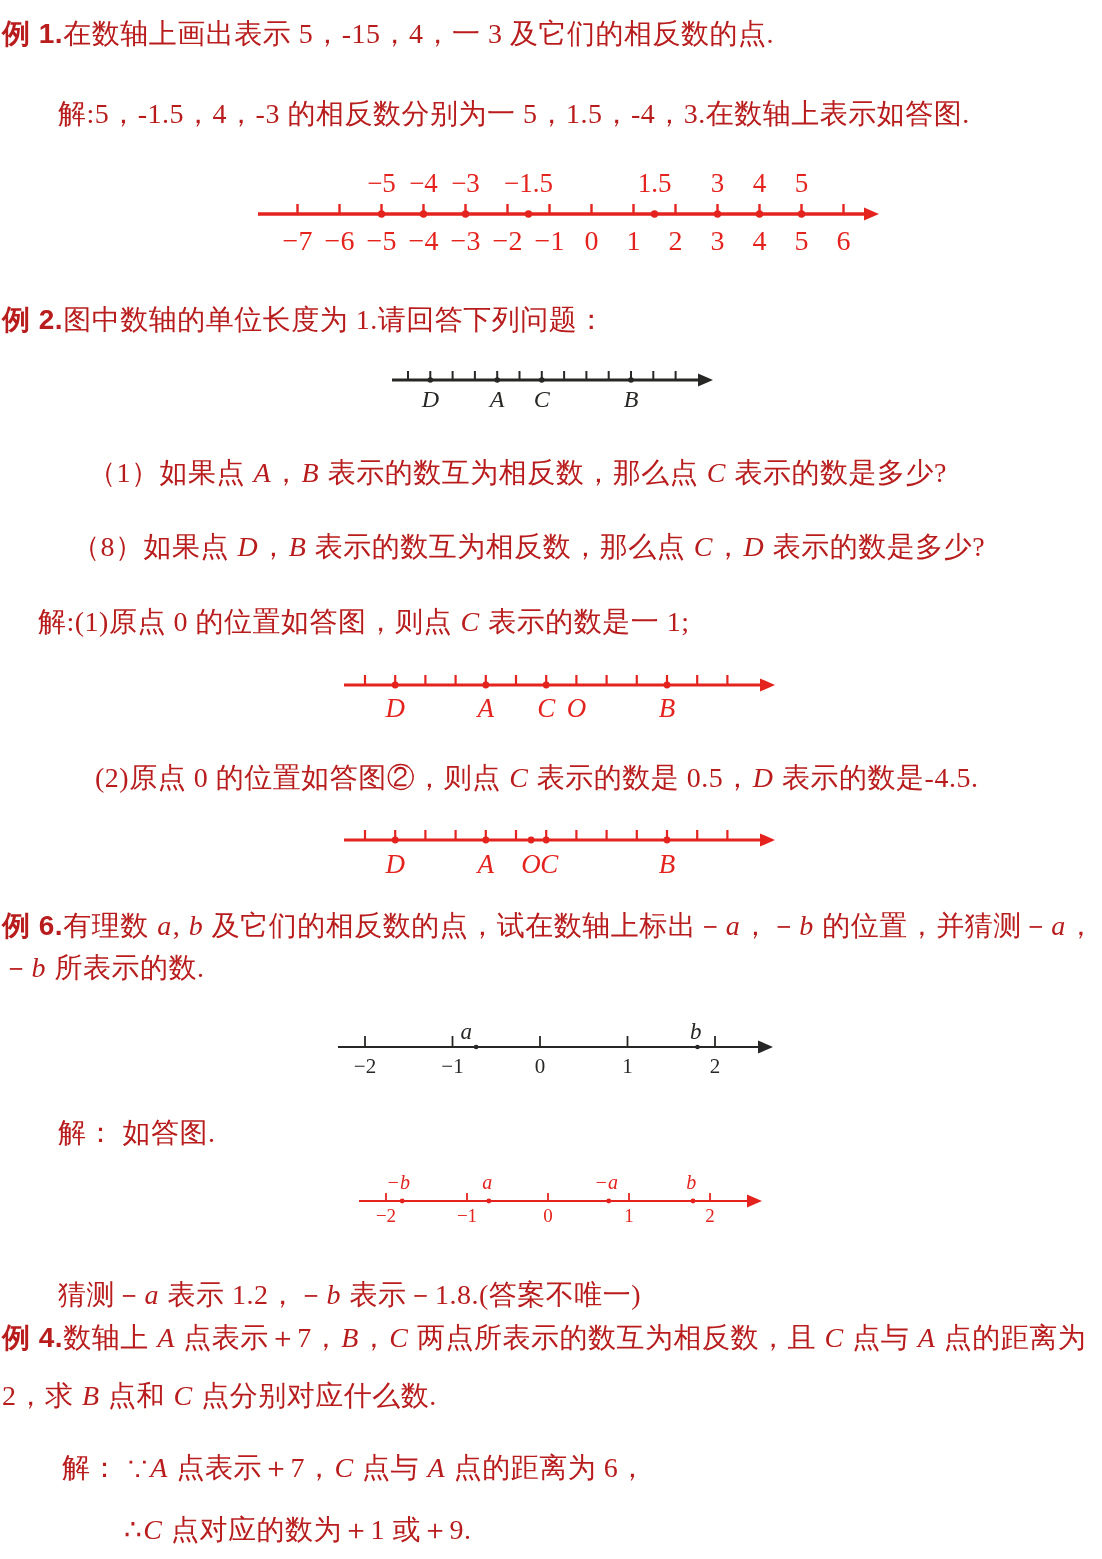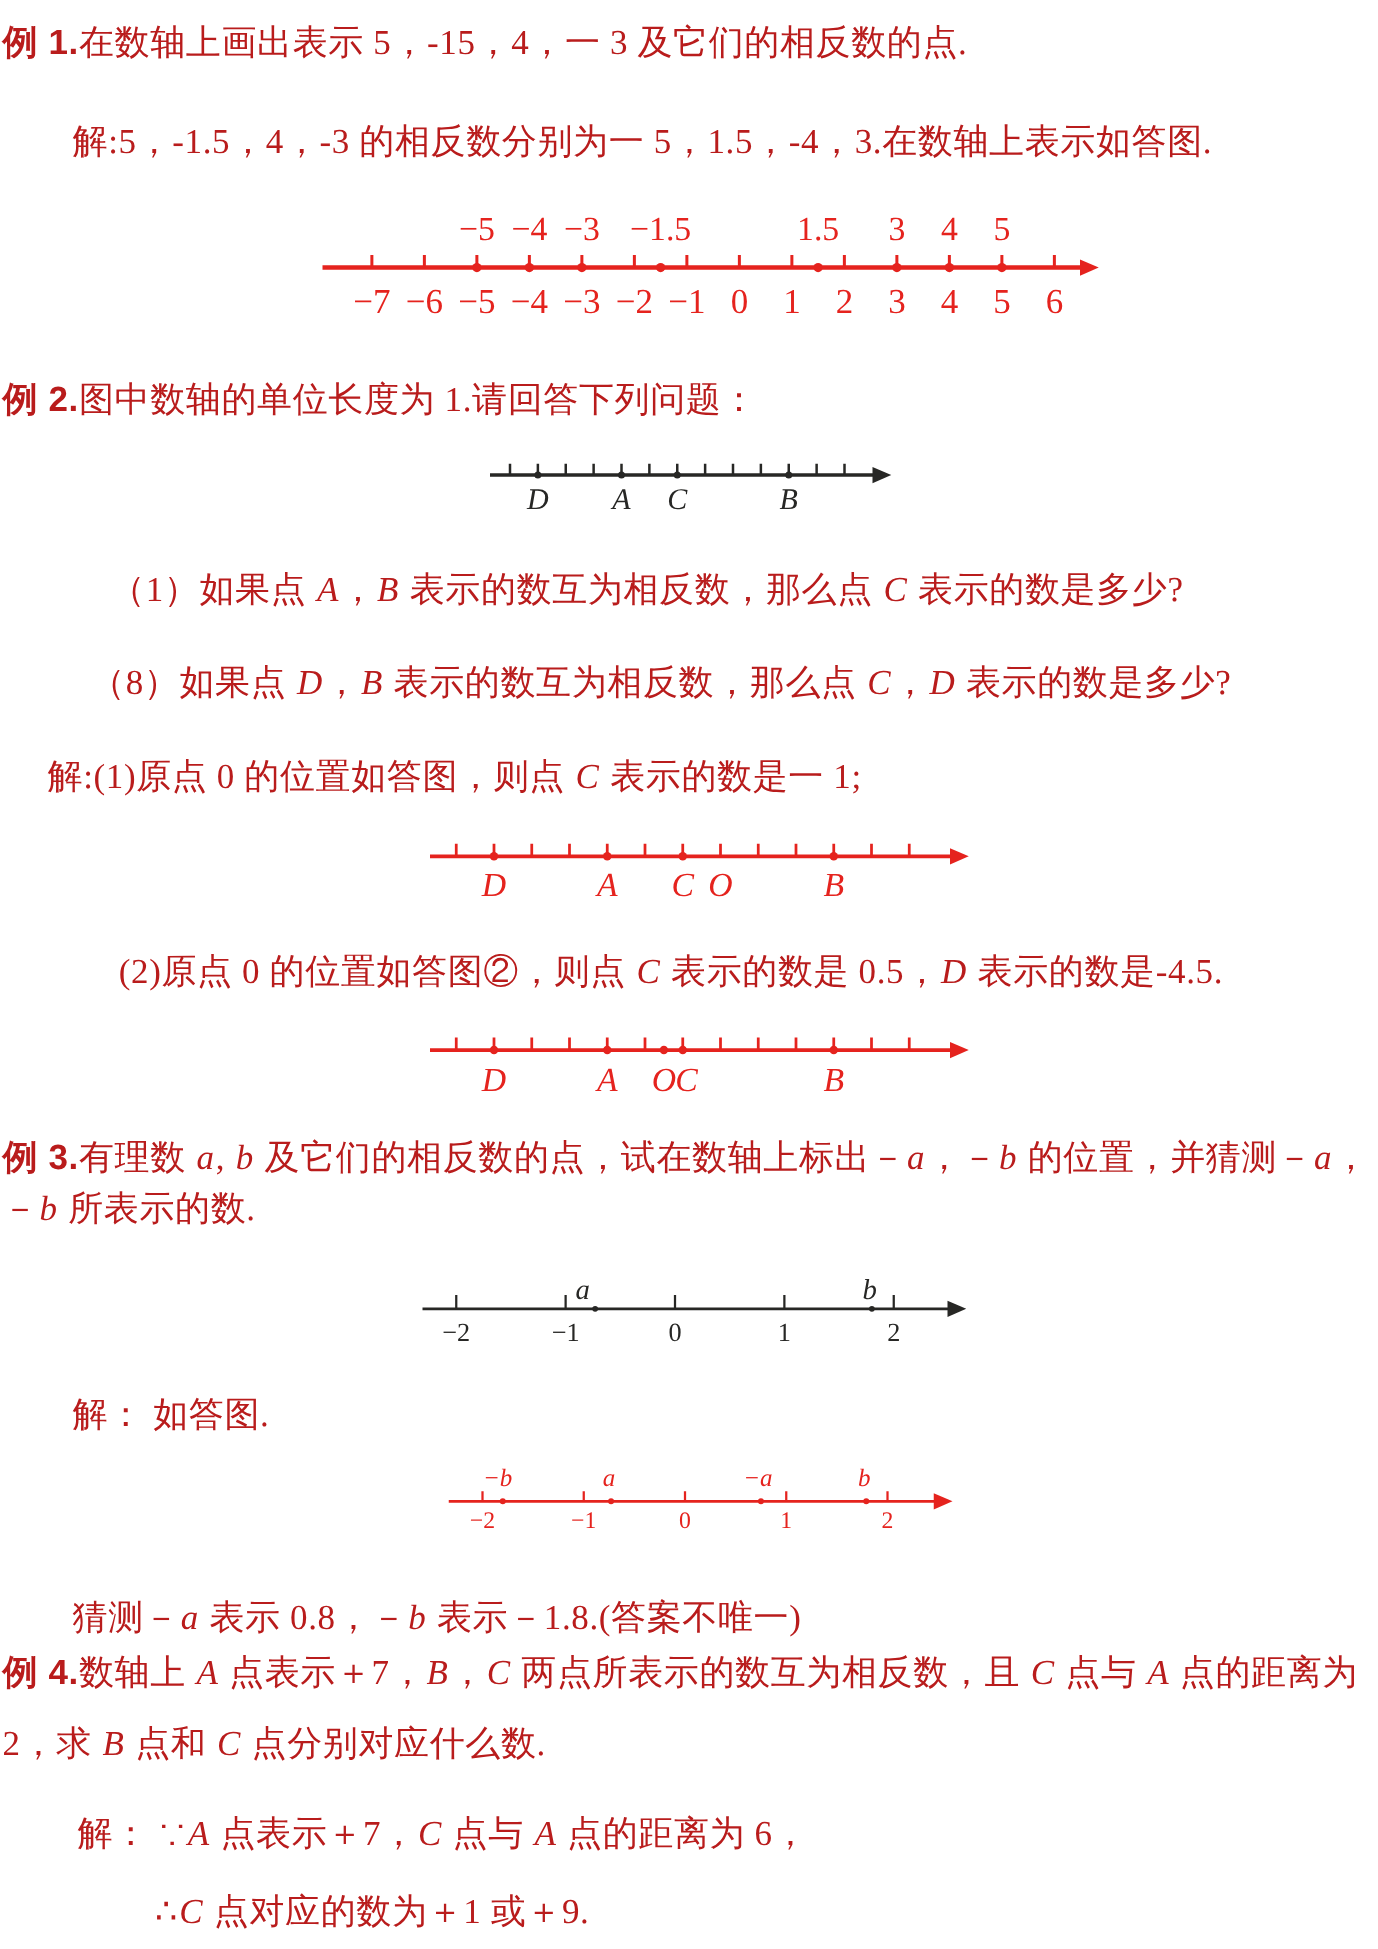--- a/index.html
+++ b/index.html
@@ -144,21 +144,21 @@
       <circle cx="189.1" cy="25" r="3.4" fill="#e5231e"></circle>
       <circle cx="204.2" cy="25" r="3.4" fill="#e5231e"></circle>
       <circle cx="325" cy="25" r="3.4" fill="#e5231e"></circle>
       <text x="53.2" y="58" text-anchor="middle" font-size="27" fill="#e5231e" font-style="italic">D</text>
       <text x="143.8" y="58" text-anchor="middle" font-size="27" fill="#e5231e" font-style="italic">A</text>
       <text x="189.1" y="58" text-anchor="middle" font-size="27" fill="#e5231e" font-style="italic">O</text>
       <text x="207.22" y="58" text-anchor="middle" font-size="27" fill="#e5231e" font-style="italic">C</text>
       <text x="325" y="58" text-anchor="middle" font-size="27" fill="#e5231e" font-style="italic">B</text>
     </svg></div>
 
-<div class="tline" style="left:2px;top:908px"><span class="seg-b">例 3.</span><span>有理数 </span><span class="seg-i">a</span><span>, </span><span class="seg-i">b</span><span> 及它们的相反数的点，试在数轴上标出－</span><span class="seg-i">a</span><span>，－</span><span class="seg-i">b</span><span> 的位置，并猜测－</span><span class="seg-i">a</span><span>，</span></div>
+<div class="tline" style="left:2px;top:908px"><span class="seg-b">例 6.</span><span>有理数 </span><span class="seg-i">a</span><span>, </span><span class="seg-i">b</span><span> 及它们的相反数的点，试在数轴上标出－</span><span class="seg-i">a</span><span>，－</span><span class="seg-i">b</span><span> 的位置，并猜测－</span><span class="seg-i">a</span><span>，</span></div>
 <div class="tline" style="left:2px;top:950px"><span>－</span><span class="seg-i">b</span><span> 所表示的数.</span></div>
 <div class="fig" style="left: 336px; top: 1014px;"><svg width="446" height="64">
       <line x1="2" y1="33" x2="424" y2="33" stroke="#272725" stroke-width="2.2"></line>
       <polygon points="437,33 422,26.5 422,39.5" fill="#272725"></polygon>
       <line x1="29" y1="22" x2="29" y2="33" stroke="#272725" stroke-width="1.8"></line>
       <line x1="116.5" y1="22" x2="116.5" y2="33" stroke="#272725" stroke-width="1.8"></line>
       <line x1="204" y1="22" x2="204" y2="33" stroke="#272725" stroke-width="1.8"></line>
       <line x1="291.5" y1="22" x2="291.5" y2="33" stroke="#272725" stroke-width="1.8"></line>
       <line x1="379" y1="22" x2="379" y2="33" stroke="#272725" stroke-width="1.8"></line>
       <circle cx="140.125" cy="33" r="2.3" fill="#272725"></circle>
@@ -187,18 +187,18 @@
       <text x="43.150000000000006" y="21" text-anchor="middle" font-size="20" fill="#e5231e" font-style="italic">−b</text>
       <text x="132.25" y="21" text-anchor="middle" font-size="20" fill="#e5231e" font-style="italic">a</text>
       <text x="251.32" y="21" text-anchor="middle" font-size="20" fill="#e5231e" font-style="italic">−a</text>
       <text x="336.37" y="21" text-anchor="middle" font-size="20" fill="#e5231e" font-style="italic">b</text>
       <text x="31" y="54" text-anchor="middle" font-size="19" fill="#e5231e">−2</text>
       <text x="112" y="54" text-anchor="middle" font-size="19" fill="#e5231e">−1</text>
       <text x="193" y="54" text-anchor="middle" font-size="19" fill="#e5231e">0</text>
       <text x="274" y="54" text-anchor="middle" font-size="19" fill="#e5231e">1</text>
       <text x="355" y="54" text-anchor="middle" font-size="19" fill="#e5231e">2</text>
     </svg></div>
-<div class="tline" style="left:58px;top:1277px"><span>猜测－</span><span class="seg-i">a</span><span> 表示 0.8，－</span><span class="seg-i">b</span><span> 表示－1.8.(答案不唯一)</span></div>
+<div class="tline" style="left:58px;top:1277px"><span>猜测－</span><span class="seg-i">a</span><span> 表示 1.2，－</span><span class="seg-i">b</span><span> 表示－1.8.(答案不唯一)</span></div>
 
 <div class="tline" style="left:2px;top:1320px"><span class="seg-b">例 4.</span><span>数轴上 </span><span class="seg-i">A</span><span> 点表示＋7，</span><span class="seg-i">B</span><span>，</span><span class="seg-i">C</span><span> 两点所表示的数互为相反数，且 </span><span class="seg-i">C</span><span> 点与 </span><span class="seg-i">A</span><span> 点的距离为</span></div>
 <div class="tline" style="left:2px;top:1378px"><span>2，求 </span><span class="seg-i">B</span><span> 点和 </span><span class="seg-i">C</span><span> 点分别对应什么数.</span></div>
 <div class="tline" style="left:62px;top:1450px"><span>解： ∵</span><span class="seg-i">A</span><span> 点表示＋7，</span><span class="seg-i">C</span><span> 点与 </span><span class="seg-i">A</span><span> 点的距离为 6，</span></div>
 <div class="tline" style="left:124px;top:1512px"><span>∴</span><span class="seg-i">C</span><span> 点对应的数为＋1 或＋9.</span></div>
 
 </body></html>

